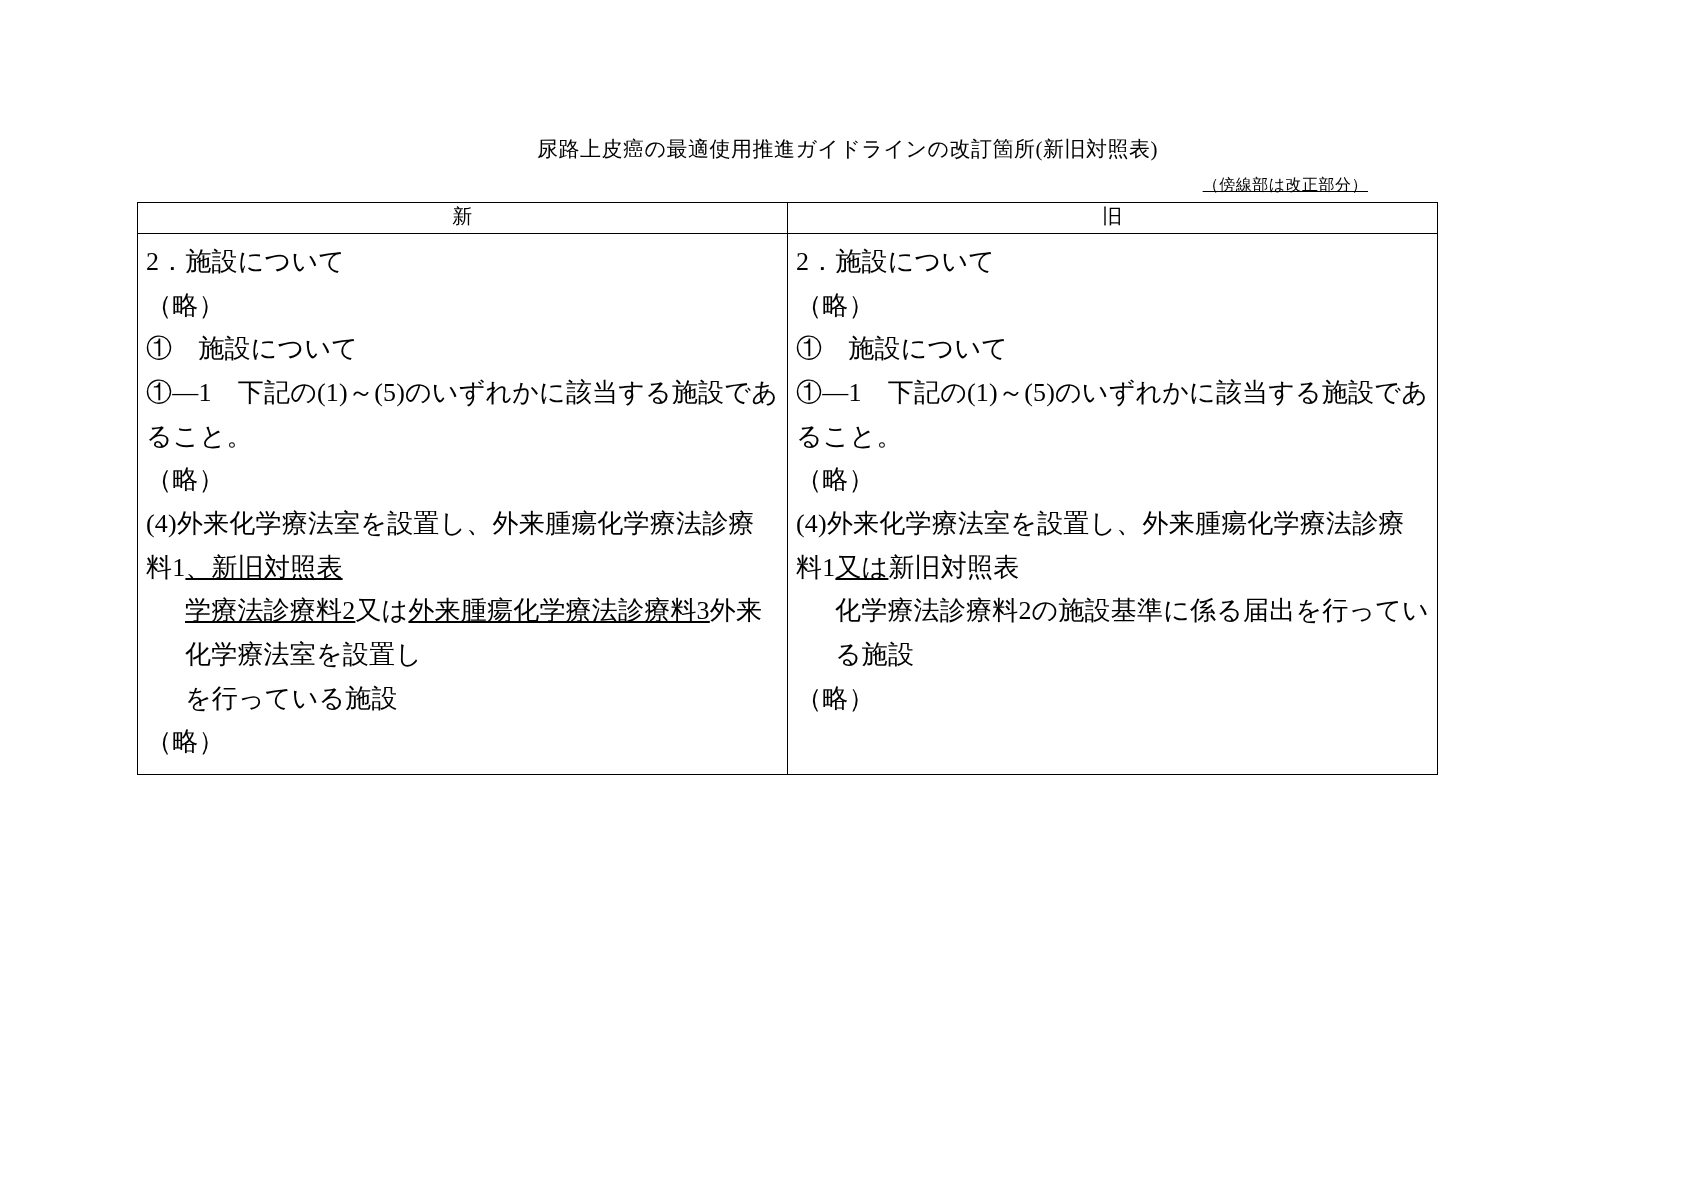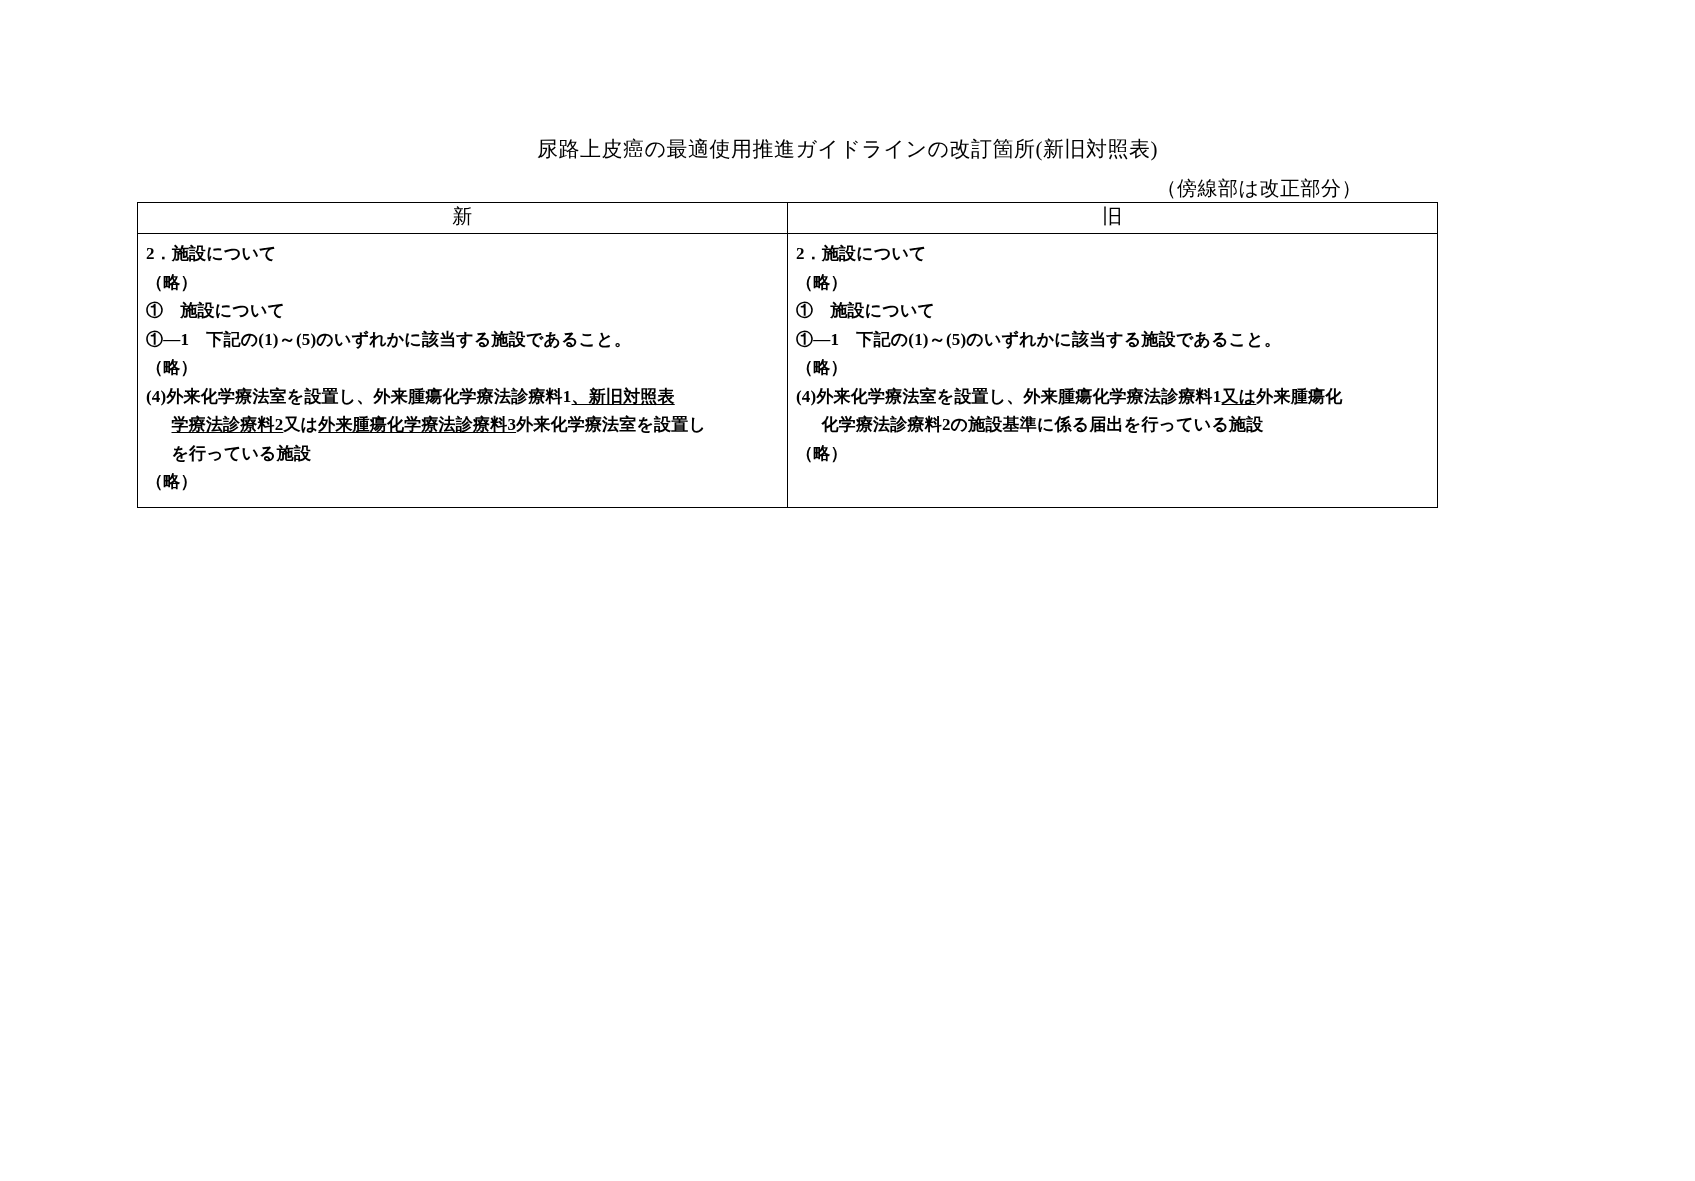--- a/index.html
+++ b/index.html
@@ -26,24 +26,25 @@
     position: absolute;
     left: 0;
     top: 135px;
     width: 1695px;
     text-align: center;
     font-size: 21px;
     letter-spacing: 0.5px;
   }
   .note-line {
     position: absolute;
-    right: 258px;
+    right: 252px;
     top: 175px;
-    font-size: 20px;
+    font-size: 16px;
     letter-spacing: 0.5px;
+    text-decoration: underline;
   }
   table.compare {
     position: absolute;
     left: 137px;
     top: 202px;
     width: 1299px;
     border-collapse: collapse;
     table-layout: fixed;
   }
   table.compare th,
@@ -54,24 +55,23 @@
   }
   table.compare th {
     height: 30px;
     font-weight: normal;
     font-size: 20px;
     text-align: center;
     letter-spacing: 0.5px;
   }
   table.compare td {
     padding: 6px 8px 10px 8px;
-    font-size: 17px;
+    font-size: 26px;
     line-height: 1.68;
     letter-spacing: 0.2px;
-    font-weight: bold;
   }
   .cell-lines > div {
     white-space: pre-wrap;
   }
   .ind-1 {
     padding-left: 1.5em;
     text-indent: 0;
   }
   u.ul {
     text-decoration: underline;
@@ -114,21 +114,21 @@
             <div>（略）</div>
           </div>
         </td>
         <td>
           <div class="cell-lines">
             <div>2．施設について</div>
             <div>（略）</div>
             <div>①　施設について</div>
             <div>①―1　下記の(1)～(5)のいずれかに該当する施設であること。</div>
             <div>（略）</div>
-            <div><span>(4)外来化学療法室を設置し、外来腫瘍化学療法診療料1</span><u class="ul">又は</u><span>外来腫瘍化</span></div>
+            <div><span>(4)外来化学療法室を設置し、外来腫瘍化学療法診療料1</span><u class="ul">又は</u><span>新旧対照表</span></div>
             <div class="ind-1">化学療法診療料2の施設基準に係る届出を行っている施設</div>
             <div>（略）</div>
           </div>
         </td>
       </tr>
     </tbody>
   </table>
 
 </div>
 

